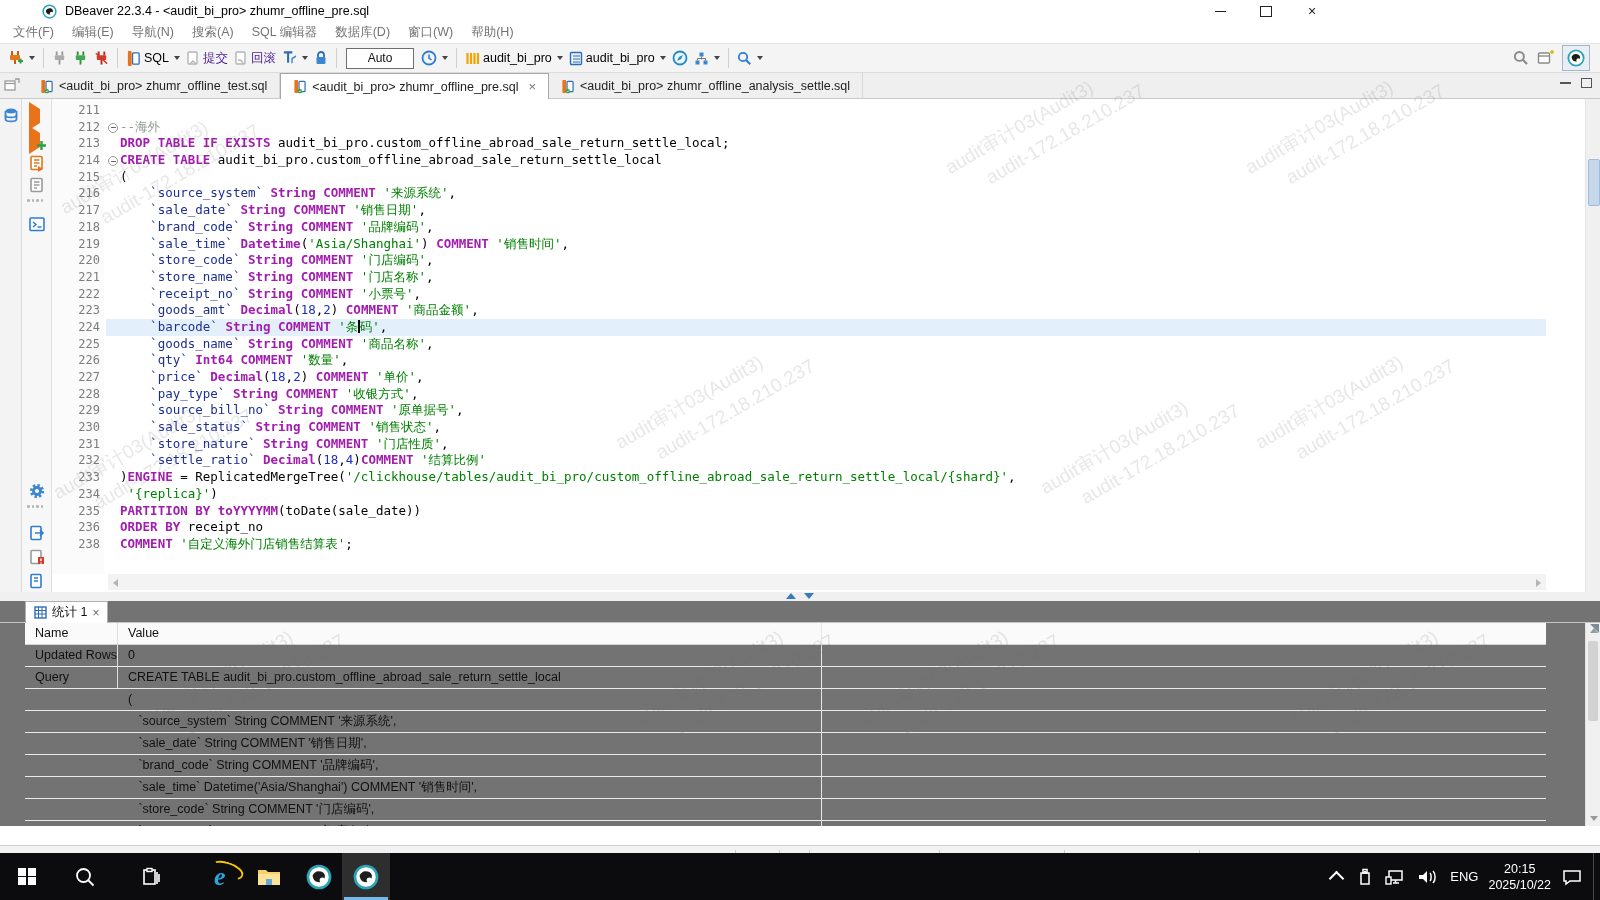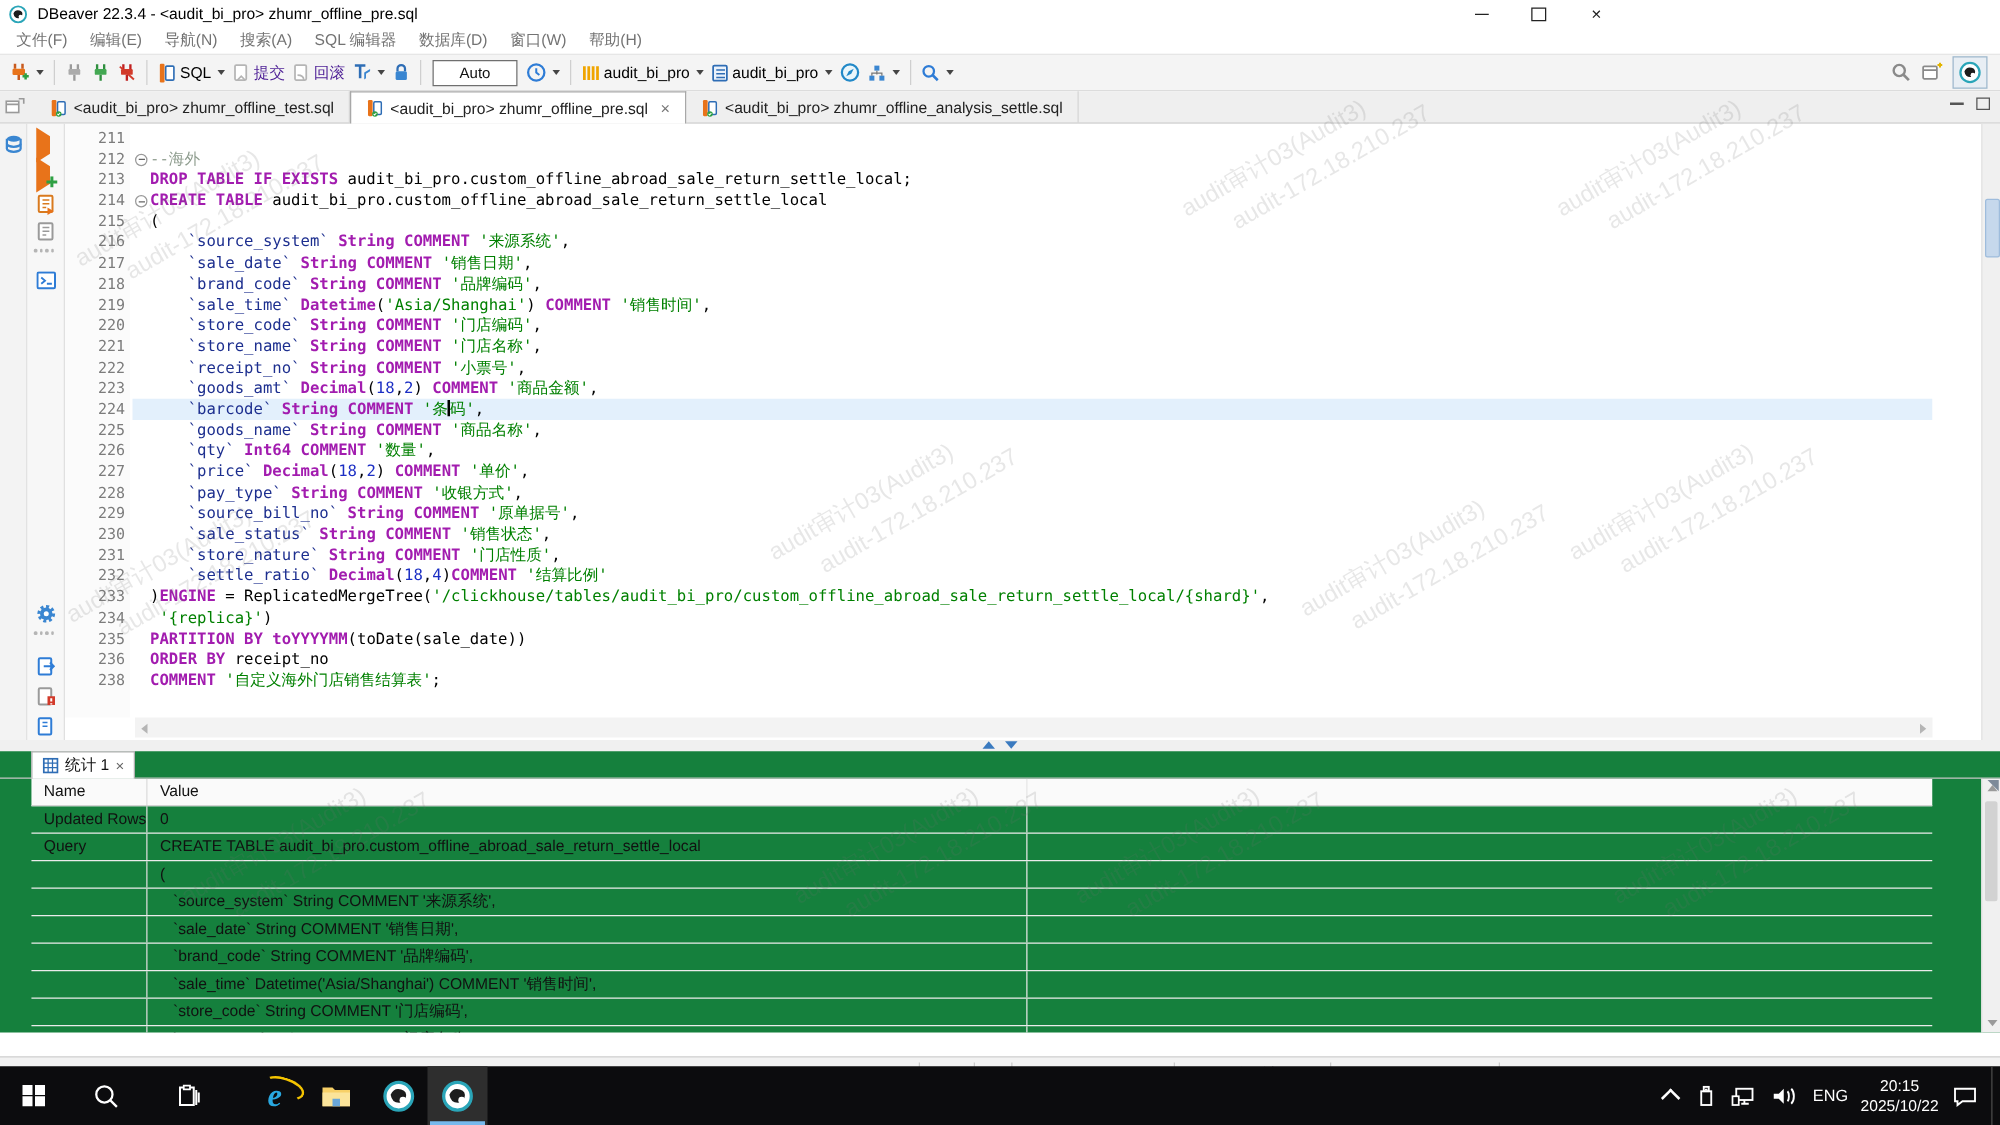--- a/index.html
+++ b/index.html
@@ -1,21 +1,21 @@
 <!DOCTYPE html>
 <html><head>
 <meta charset="utf-8">
 <style>
   html,body{margin:0;padding:0;}
   body{font-family:"Liberation Sans",sans-serif;-webkit-font-smoothing:antialiased;}
   #app{position:relative;width:1600px;height:900px;background:#fff;overflow:hidden;font-size:12.5px;color:#111;}
   .abs{position:absolute;}
 
   
-  #titlebar{left:0;top:0;width:1300px;height:22px;background:#fff;display:flex;align-items:center;}
+  #titlebar{left:0;top:0;width:1300px;height:22px;background:#fff;display:flex;align-items:center;padding-left:35px;}
   #titlebar .app-ico{width:15px;height:15px;margin:0 8px 0 7px;}
   #title-text{font-size:12.5px;color:#000;}
   #win-controls{position:absolute;right:0;top:0;height:22px;display:flex;}
   .win-btn{width:46px;height:22px;display:flex;align-items:center;justify-content:center;color:#222;}
   .glyph-min{width:11px;height:1px;background:#222;display:block;}
   .glyph-max{width:10px;height:9px;border:1px solid #222;display:block;}
   .glyph-close{font-size:14px;line-height:1;}
 
   
   #menubar{left:0;top:22px;width:1600px;height:21px;background:#fff;display:flex;align-items:center;padding-left:4px;box-sizing:border-box;}
@@ -72,26 +72,26 @@
   .arr-left{left:5px;border-top:4px solid transparent;border-bottom:4px solid transparent;border-right:5px solid #b5b5b5;}
   .arr-right{right:5px;border-top:4px solid transparent;border-bottom:4px solid transparent;border-left:5px solid #b5b5b5;}
 
   
   #sash{left:0;top:592px;width:1600px;height:9px;background:#f0f0f0;}
   #sash-arrows{position:absolute;left:786px;top:1px;display:flex;gap:8px;}
   .tri-up{width:0;height:0;border-left:5px solid transparent;border-right:5px solid transparent;border-bottom:6px solid #3a7abf;}
   .tri-down{width:0;height:0;border-left:5px solid transparent;border-right:5px solid transparent;border-top:6px solid #3a7abf;}
 
   
-  #panel{left:0;top:601px;width:1600px;height:225px;background:#15803d;}
+  #panel{left:0;top:601px;width:1600px;height:225px;background:#737373;}
   #panel-tabstrip{position:absolute;left:0;top:0;width:1600px;height:22px;border-bottom:1px solid #c6c6c6;box-sizing:border-box;}
   #stats-tab{position:absolute;left:25px;top:0;height:22px;display:flex;align-items:center;gap:5px;padding:0 8px;border:1px solid #b0b0b0;border-bottom:none;background:#fff;box-sizing:border-box;}
   #stats-tab .close{color:#666;font-size:12px;}
   #grid{position:absolute;left:25px;top:22px;width:1521px;height:203px;overflow:hidden;}
-  .g-row{display:flex;height:21px;line-height:21px;border-bottom:1px solid #ebebeb;white-space:pre;}
+  .g-row{display:flex;height:21px;line-height:21px;border-bottom:1px solid #ebebeb;white-space:pre;align-items:center;}
   .g-row.header{background:#fafafa;border-bottom:1px solid #d2d2d2;}
   .g-name{width:93px;flex:none;padding-left:10px;box-sizing:border-box;border-right:1px solid #dcdcdc;overflow:hidden;}
   .g-value{width:704px;flex:none;padding-left:10px;box-sizing:border-box;border-right:1px solid #e6e6e6;overflow:hidden;}
   #panel-vscroll{position:absolute;right:0;top:22px;width:15px;height:203px;background:#f0f0f0;border-left:1px solid #e2e2e2;box-sizing:border-box;}
   #panel-vthumb{position:absolute;left:2px;top:18px;width:10px;height:80px;background:#d2d2d2;border-radius:2px;}
   .vs-arrow-up{position:absolute;left:3.5px;top:5px;width:0;height:0;border-left:4px solid transparent;border-right:4px solid transparent;border-bottom:5px solid #9a9a9a;}
   .vs-arrow-down{position:absolute;left:3.5px;bottom:5px;width:0;height:0;border-left:4px solid transparent;border-right:4px solid transparent;border-top:5px solid #9a9a9a;}
   #panel-corner{position:absolute;right:1px;top:1px;width:0;height:0;border-left:9px solid transparent;border-top:9px solid #7d8a99;}
 
   

